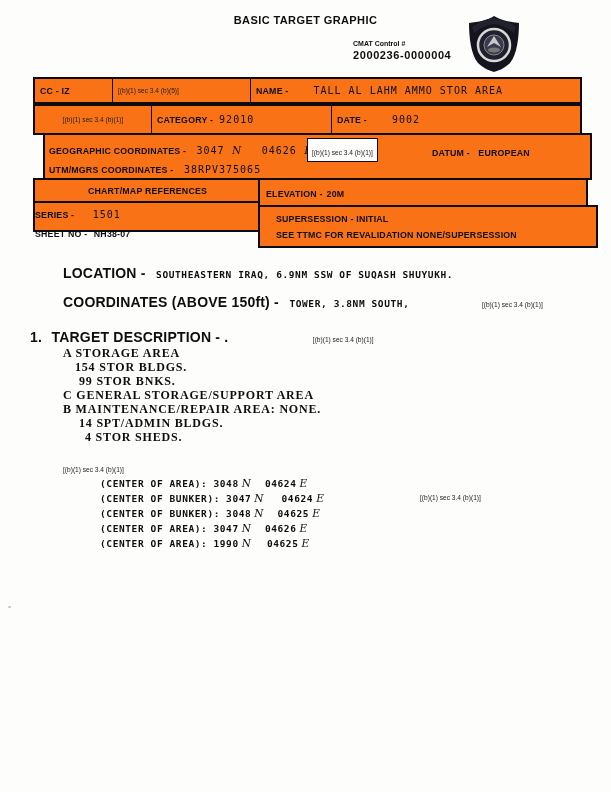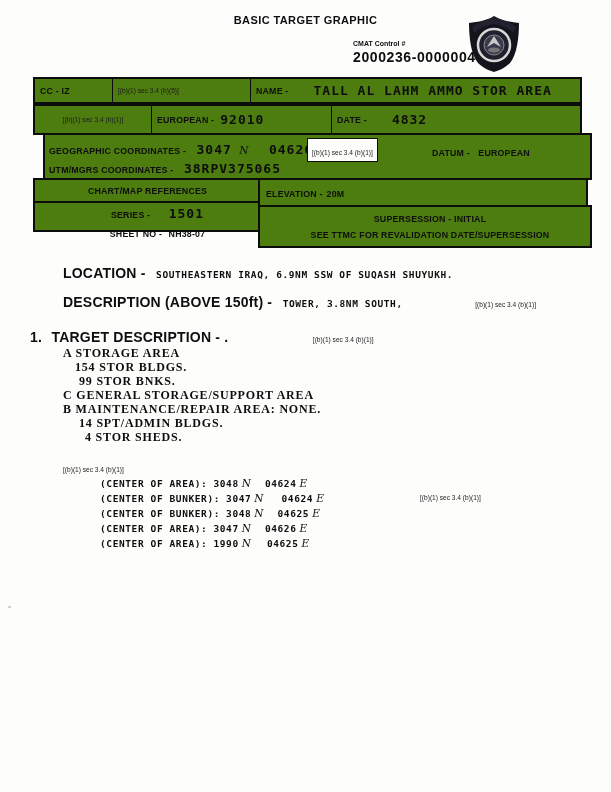--- a/index.html
+++ b/index.html
@@ -1,41 +1,41 @@
 <!DOCTYPE html>
 <html><head>
 <meta charset="utf-8">
 <style>
   html,body{margin:0;padding:0;background:#ffffff;}
   .page{position:relative;width:611px;height:792px;background:#fdfdfc;font-family:"Liberation Sans",sans-serif;color:#0e0e0e;overflow:hidden;}
   .abs{position:absolute;}
   .title{top:14px;left:0;width:100%;text-align:center;font-size:11px;font-weight:bold;letter-spacing:0.4px;}
   .cmat{left:353px;top:40px;}
   .cmat-label{font-size:7px;font-weight:bold;}
-  .cmat-number{font-size:14px;font-weight:bold;letter-spacing:0.6px;margin-top:2px;}
+  .cmat-number{font-size:11px;font-weight:bold;letter-spacing:0.6px;margin-top:2px;}
   .seal{left:466px;top:15px;width:56px;height:58px;}
-  .box{border:2px solid #0c0c0c;display:flex;background:#4d7c0f;text-align:center;}
+  .box{border:2px solid #0c0c0c;display:flex;background:#f97316;}
   .cell{display:flex;align-items:center;padding:0 5px;height:100%;}
   .vr{border-right:1.5px solid #0c0c0c;}
   .lbl{font-weight:bold;font-size:8.8px;letter-spacing:0.2px;white-space:nowrap;}
-  .mono{font-family:"DejaVu Sans Mono","Liberation Mono",monospace;font-weight:bold;font-size:13px;letter-spacing:1px;white-space:nowrap;}
+  .mono{font-family:"DejaVu Sans Mono","Liberation Mono",monospace;font-weight:normal;font-size:10px;letter-spacing:1px;white-space:nowrap;}
   .redact{font-size:6.6px;font-weight:normal;letter-spacing:0;color:#1c1c1c;white-space:nowrap;}
   .ml2{margin-left:2px;} .ml4{margin-left:4px;} .ml6{margin-left:6px;}
   .row1{left:33px;top:77px;width:545px;height:23px;}
   .c1a{width:67px;} .c1b{width:127px;}
   .row2{left:33px;top:104px;width:545px;height:27px;}
   .c2a{width:139px;} .c2b{width:106px;justify-content:center;} .c2c{width:169px;}
   .grow{flex:1;gap:19px;}
   .row3{left:43px;top:133px;width:545px;height:43px;display:block;}
   .redact-box{border:1px solid #0c0c0c;padding:2px 4px;background:#fdfdfc;}
   .chartmap{left:33px;top:178px;width:225px;height:50px;display:block;}
   .cm-header{height:21px;border-bottom:2px solid #0c0c0c;display:flex;align-items:center;justify-content:center;}
-  .cm-line{padding:1px 0 0 20px;}
+  .cm-line{padding:1px 0 0 0;}
   .elev{left:258px;top:178px;width:320px;height:27px;align-items:center;padding-left:6px;}
-  .supers{left:258px;top:205px;width:320px;height:36px;display:block;padding:3px 0 0 10px;line-height:13px;}
+  .supers{left:258px;top:205px;width:320px;height:36px;display:block;padding:3px 0 0 16px;line-height:13px;}
   .blbl{font-weight:bold;font-size:14px;letter-spacing:0.2px;white-space:nowrap;}
   .bmono{font-family:"DejaVu Sans Mono","Liberation Mono",monospace;font-weight:bold;font-size:9.5px;letter-spacing:0.6px;white-space:nowrap;}
   .list-line{line-height:14px;font-family:Liberation Serif, serif;font-weight:bold;font-size:12px;letter-spacing:0.8px;white-space:nowrap;}
   .coord-row{line-height:14px;display:flex;align-items:baseline;}
   .dir{font-family:"DejaVu Serif",serif;font-style:italic;font-size:10.5px;font-weight:normal;margin-left:3px;}
   .speck{left:8px;top:606px;width:3px;height:2px;background:#c2c2c2;border-radius:50%;}
 </style>
 </head>
 <body>
 
@@ -70,26 +70,26 @@
       <span class="lbl">NAME -</span>
       <span class="mono ml6">TALL AL LAHM AMMO STOR AREA</span>
     </div>
   </div>
 
   <div class="abs box row2">
     <div class="cell c2b vr">
       <span class="redact">[(b)(1) sec 3.4 (b)(1)]</span>
     </div>
     <div class="cell c2c vr">
-      <span class="lbl">EUROPEAN -</span>
+      <span class="lbl">CATEGORY -</span>
       <span class="mono ml6">92010</span>
     </div>
     <div class="cell grow">
       <span class="lbl">DATE -</span>
-      <span class="mono ml6">4832</span>
+      <span class="mono ml6">9002</span>
     </div>
   </div>
 
   <div class="abs box row3">
     <div class="abs" style="left:4px;top:5px;">
       <span class="lbl">GEOGRAPHIC COORDINATES -</span>
       <span class="mono ml6">3047</span>
       <span class="dir">N</span>
       <span class="mono" style="margin-left:16px;">04626</span>
       <span class="dir">E</span>
@@ -124,31 +124,31 @@
   <div class="abs box elev">
     <span class="lbl">ELEVATION -</span>
     <span class="lbl ml4">20M</span>
   </div>
 
   <div class="abs box supers">
     <div>
       <span class="lbl">SUPERSESSION - INITIAL</span>
     </div>
     <div>
-      <span class="lbl">SEE TTMC FOR REVALIDATION DATE/SUPERSESSION</span>
+      <span class="lbl">SEE TTMC FOR REVALIDATION NONE/SUPERSESSION</span>
     </div>
   </div>
 
   <div class="abs" style="left:63px;top:264px;">
     <span class="blbl">LOCATION -</span>
     <span class="bmono ml6">SOUTHEASTERN IRAQ, 6.9NM SSW OF SUQASH SHUYUKH.</span>
   </div>
 
   <div class="abs" style="left:63px;top:293px;">
-    <span class="blbl">DESCRIPTION (ABOVE 150ft) -</span>
+    <span class="blbl">COORDINATES (ABOVE 150ft) -</span>
     <span class="bmono ml6">TOWER, 3.8NM SOUTH,</span>
     <span class="redact" style="margin-left:68px;">[(b)(1) sec 3.4 (b)(1)]</span>
   </div>
 
   <div class="abs" style="left:30px;top:328px;">
     <span class="blbl">1.</span>
     <span class="blbl" style="margin-left:5px;">TARGET DESCRIPTION - .</span>
     <span class="redact" style="margin-left:80px;">[(b)(1) sec 3.4 (b)(1)]</span>
   </div>
 

